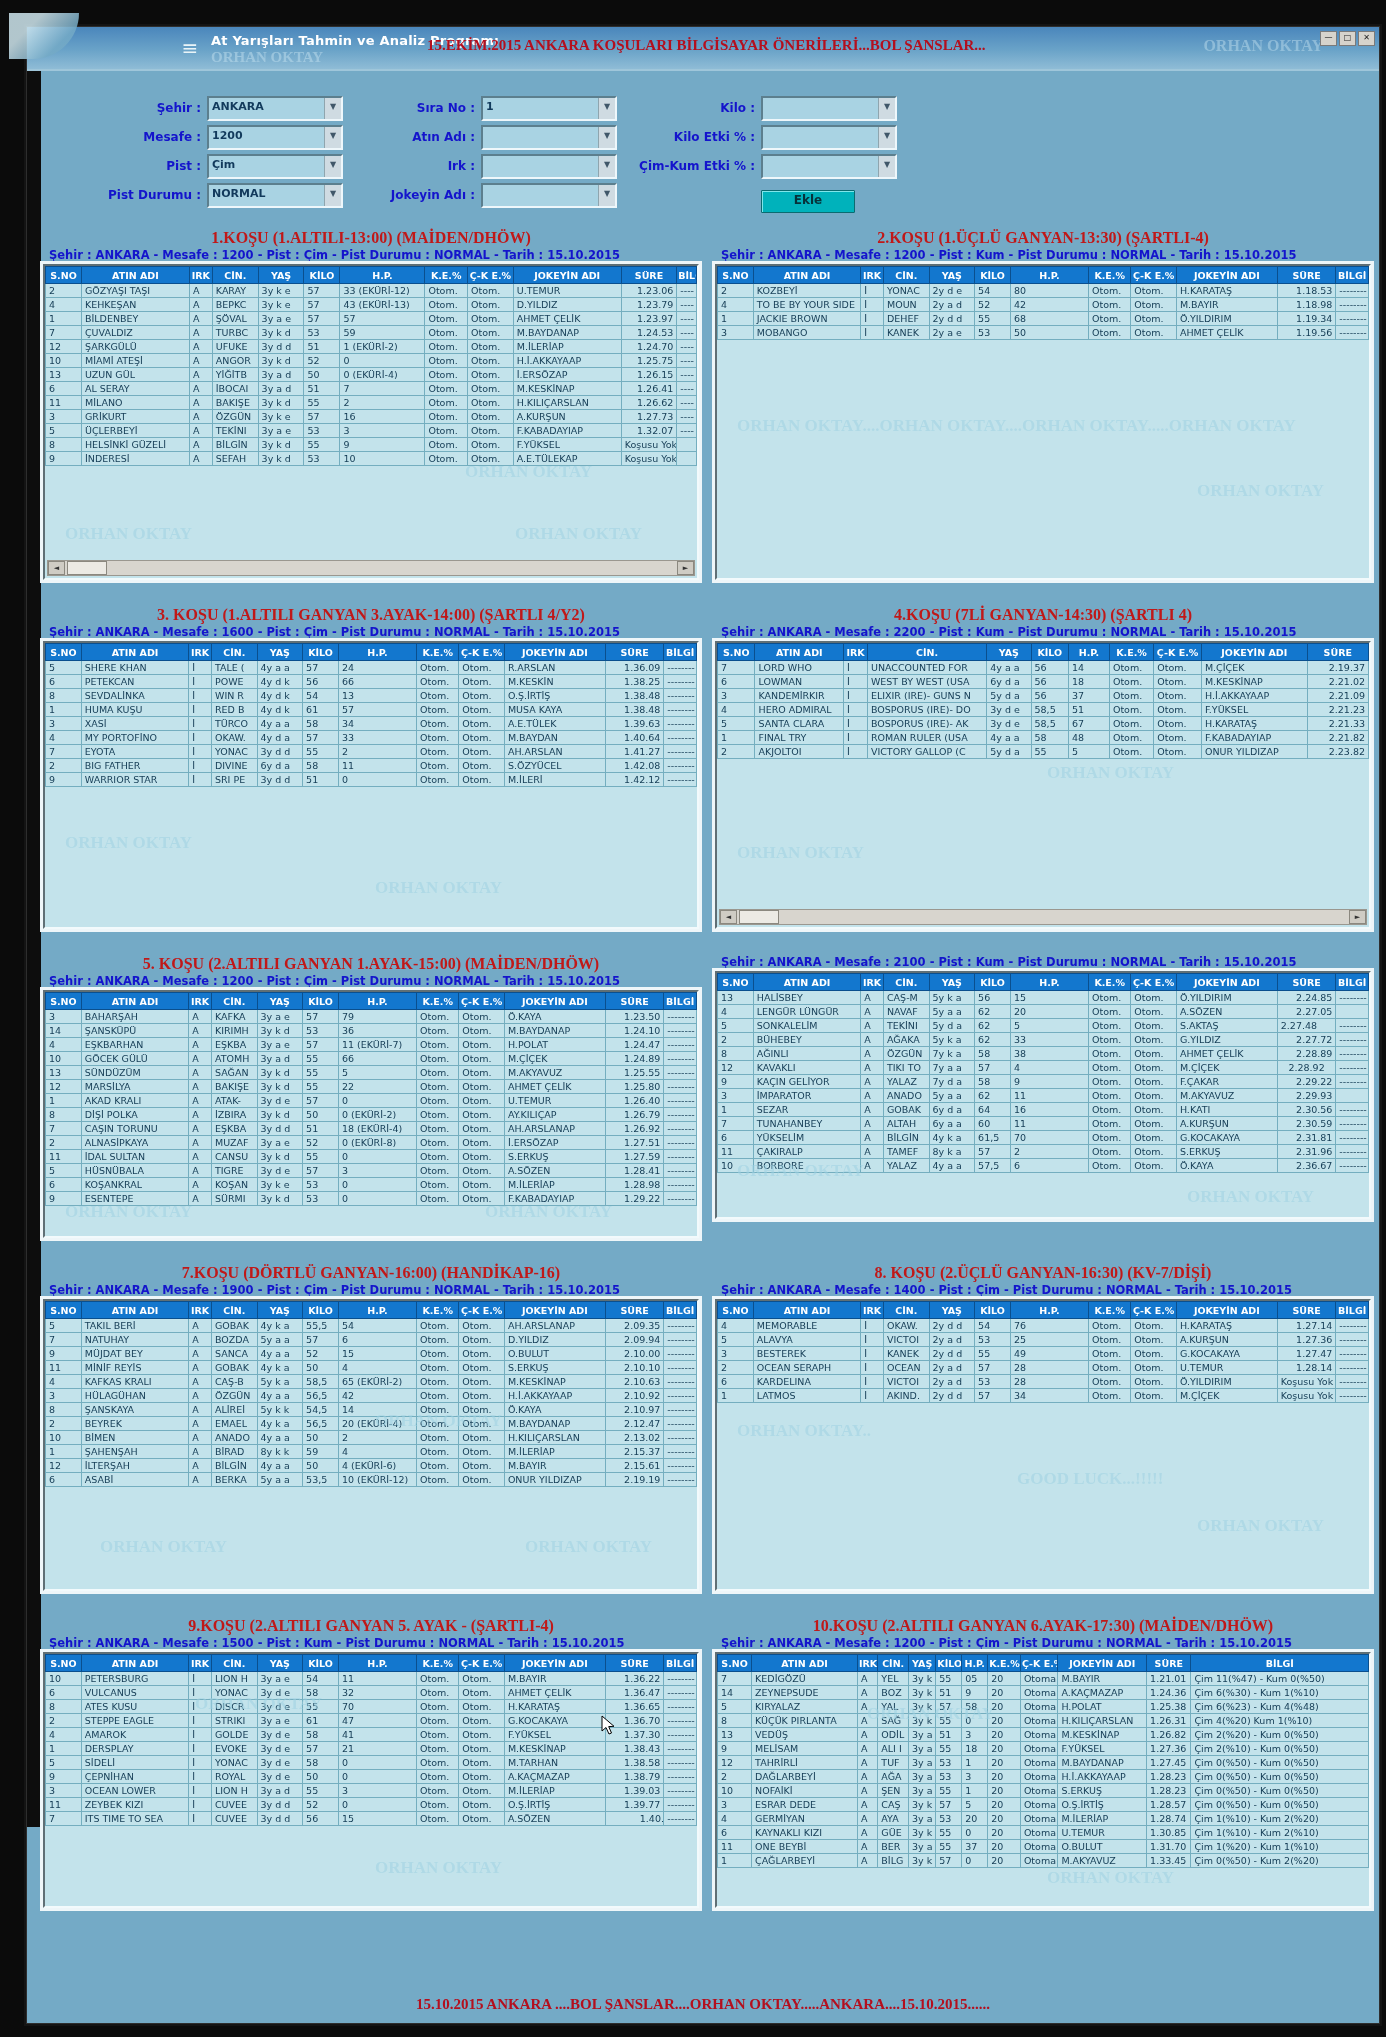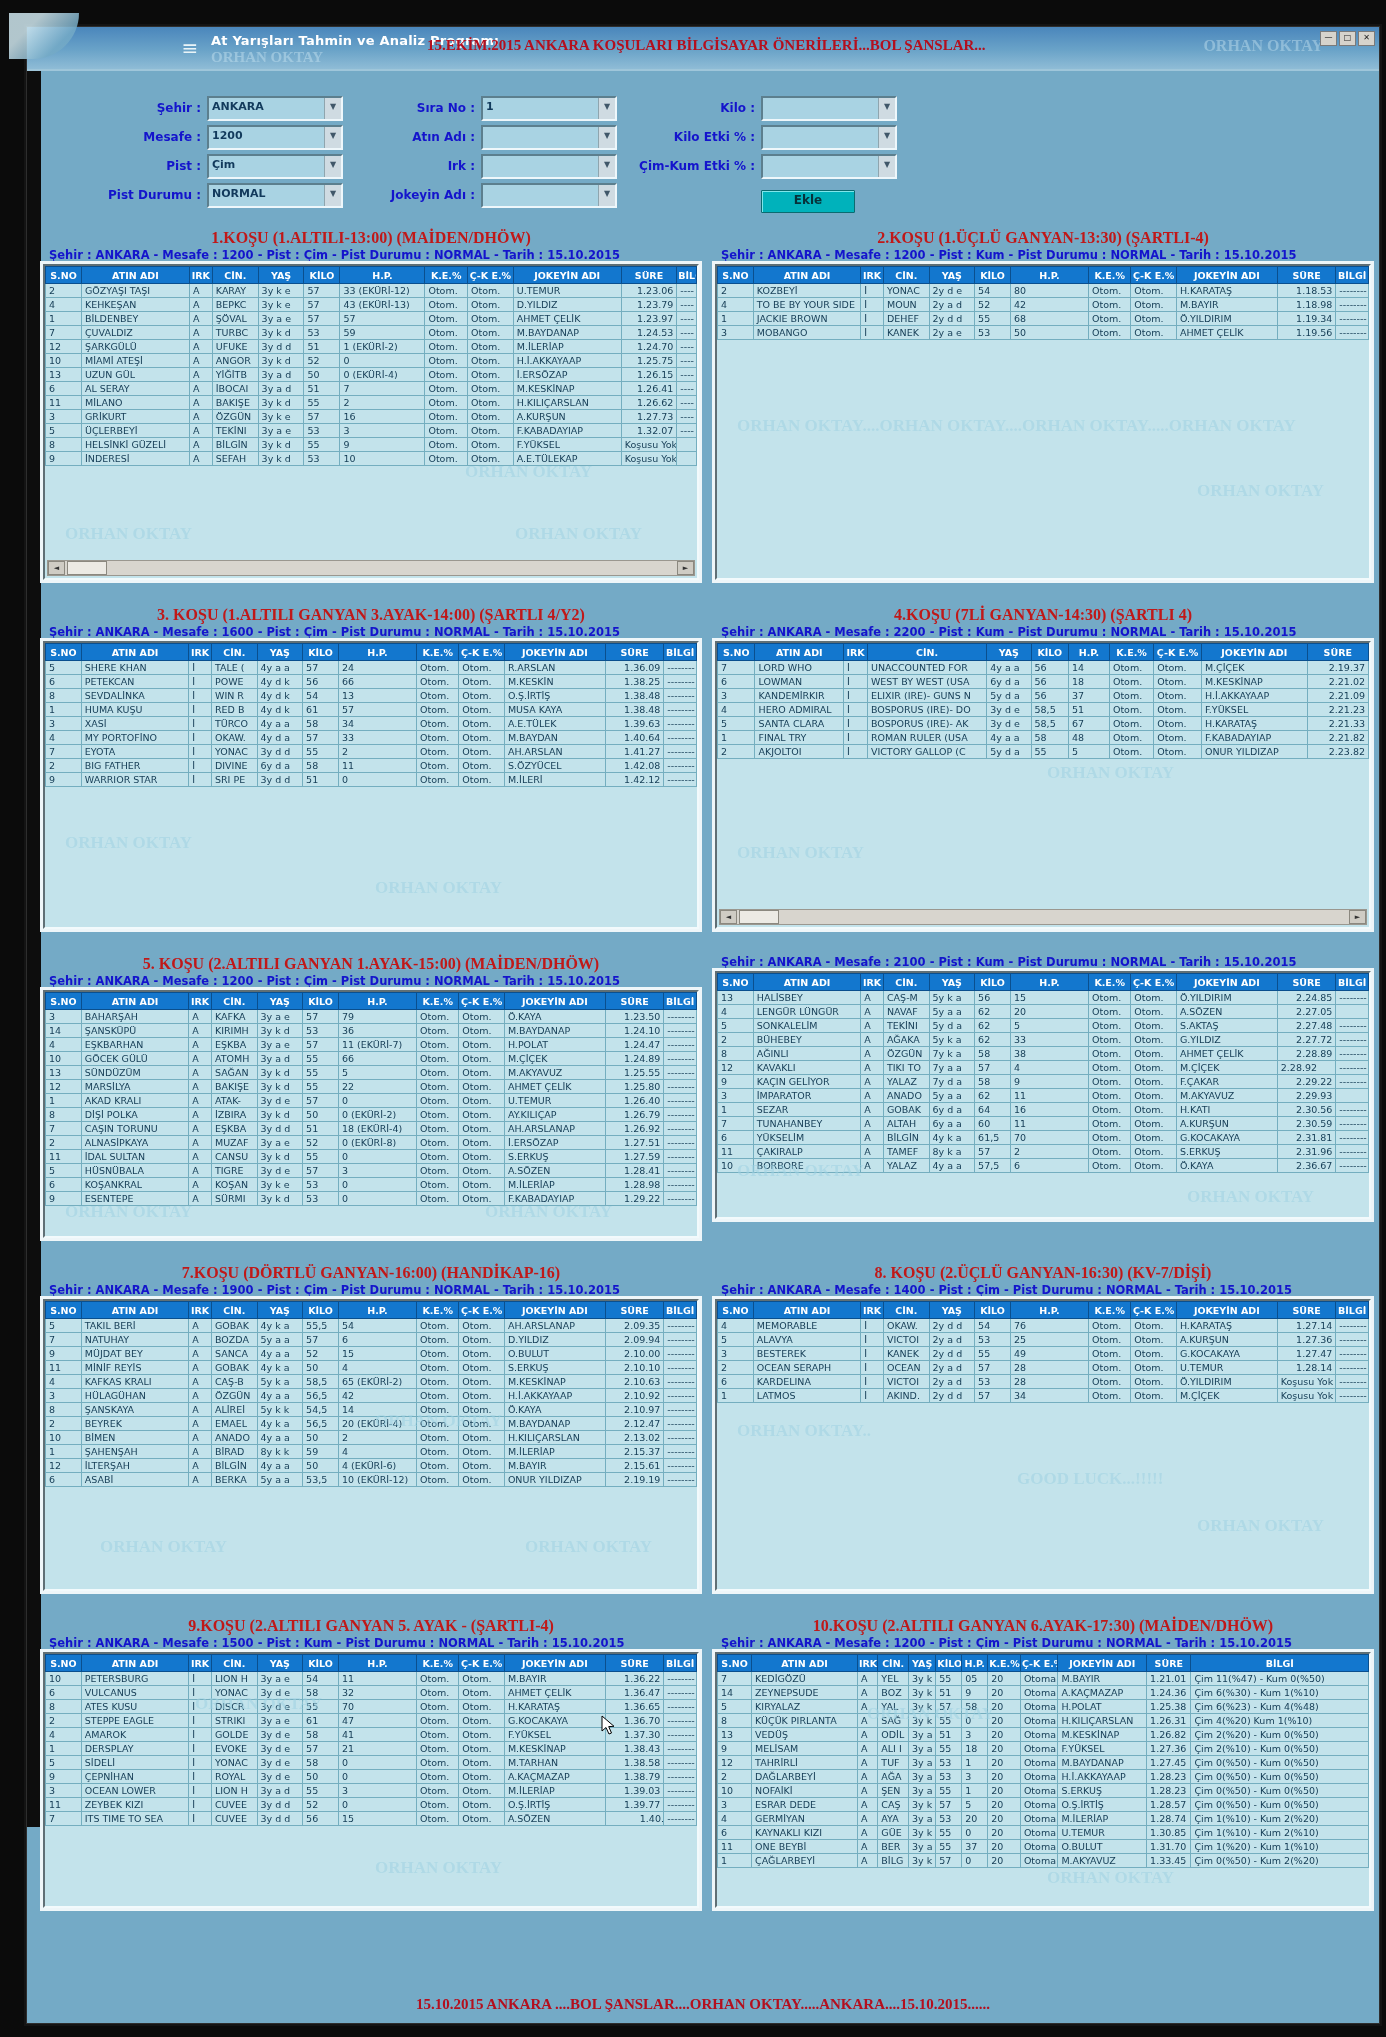--- a/index.html
+++ b/index.html
@@ -1127,21 +1127,21 @@
                   <td>5</td>
                   <td>SONKALELİM</td>
                   <td>A</td>
                   <td>TEKİNI</td>
                   <td>5y d a</td>
                   <td>62</td>
                   <td>5</td>
                   <td>Otom.</td>
                   <td>Otom.</td>
                   <td>S.AKTAŞ</td>
-                  <td style="text-align: right;">2.27.48</td>
+                  <td style="text-align: left;">2.27.48</td>
                   <td style="text-align: right;">--------</td>
                 </tr>
                 <tr>
                   <td>2</td>
                   <td>BÜHEBEY</td>
                   <td>A</td>
                   <td>AĞAKA</td>
                   <td>5y k a</td>
                   <td>62</td>
                   <td>33</td>
@@ -1169,21 +1169,21 @@
                   <td>12</td>
                   <td>KAVAKLI</td>
                   <td>A</td>
                   <td>TIKI TO</td>
                   <td>7y a a</td>
                   <td>57</td>
                   <td>4</td>
                   <td>Otom.</td>
                   <td>Otom.</td>
                   <td>M.ÇİÇEK</td>
-                  <td style="text-align: left;">2.28.92</td>
+                  <td style="text-align: center;">2.28.92</td>
                   <td style="text-align: right;">--------</td>
                 </tr>
                 <tr>
                   <td>9</td>
                   <td>KAÇIN GELİYOR</td>
                   <td>A</td>
                   <td>YALAZ</td>
                   <td>7y d a</td>
                   <td>58</td>
                   <td>9</td>

